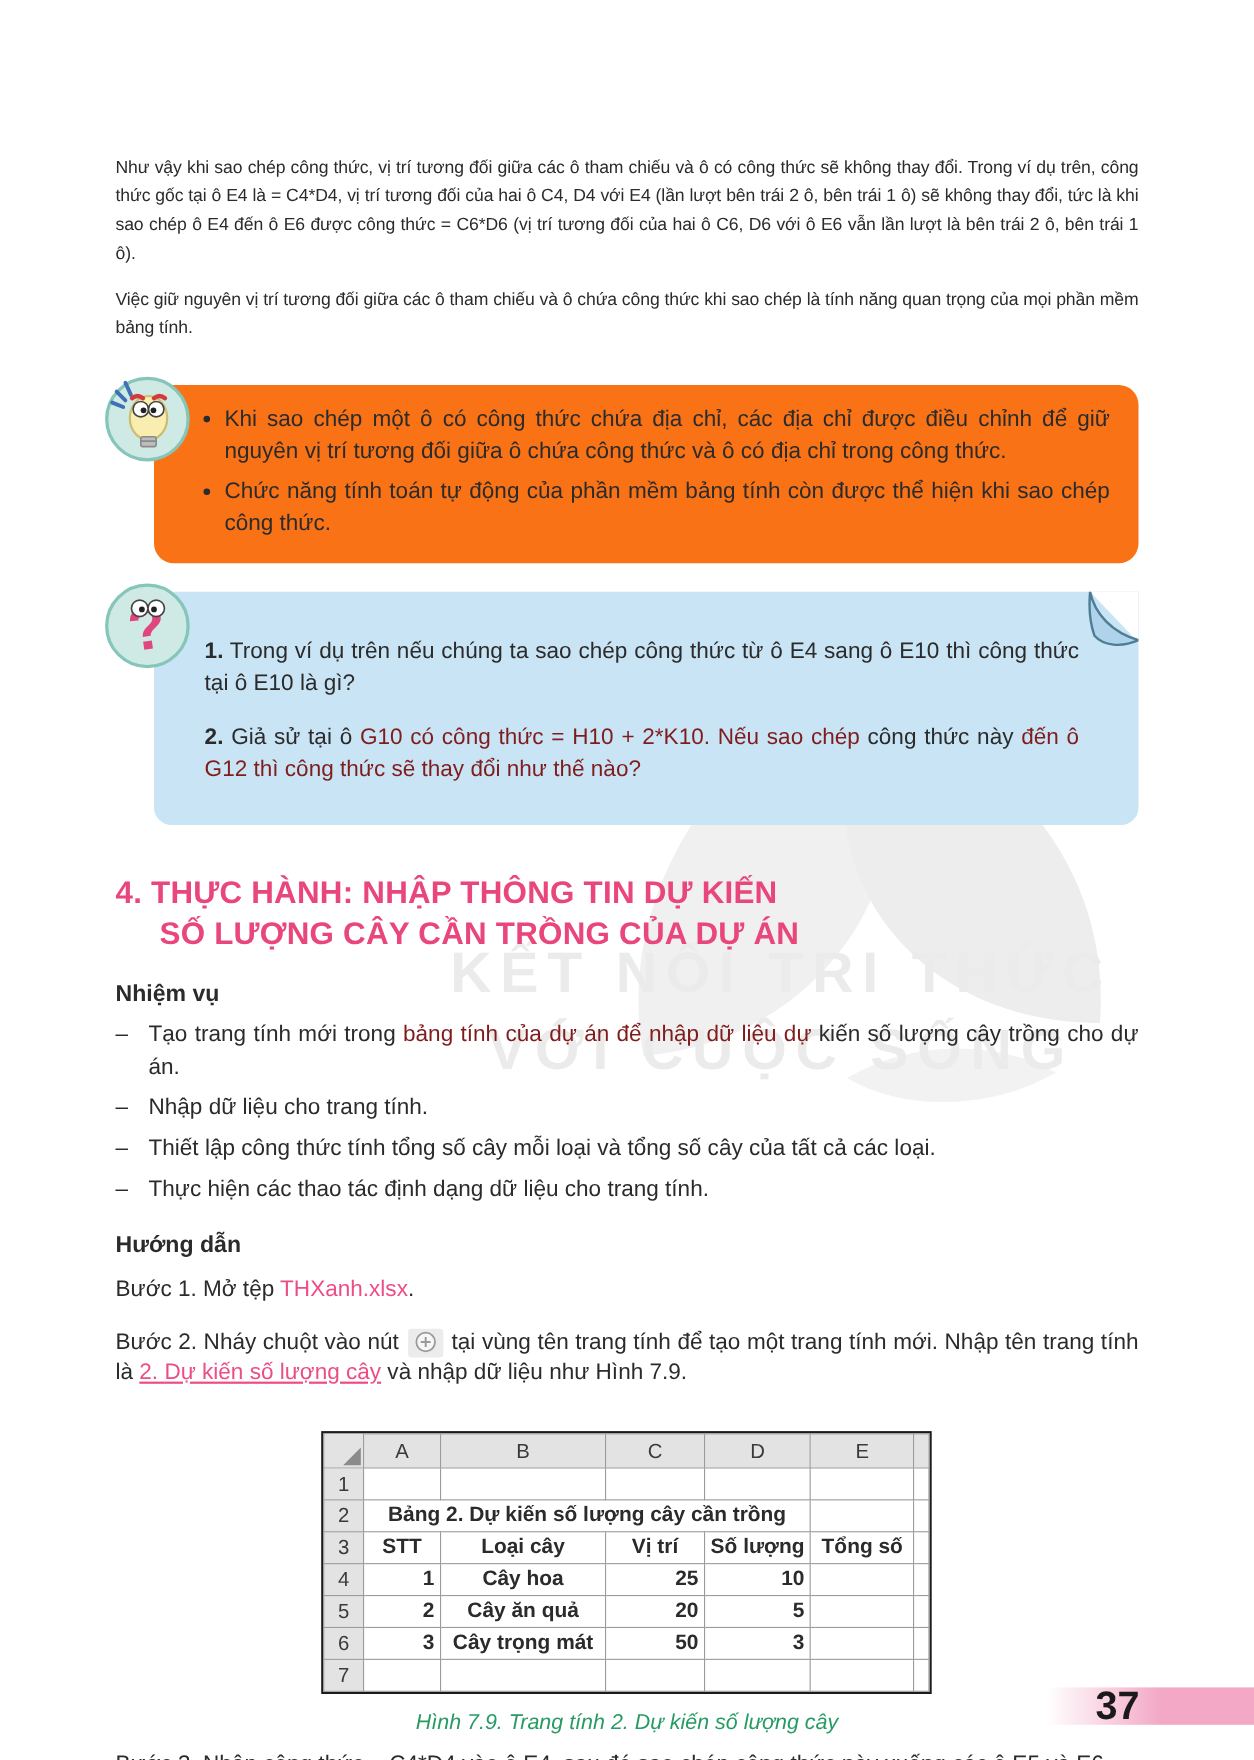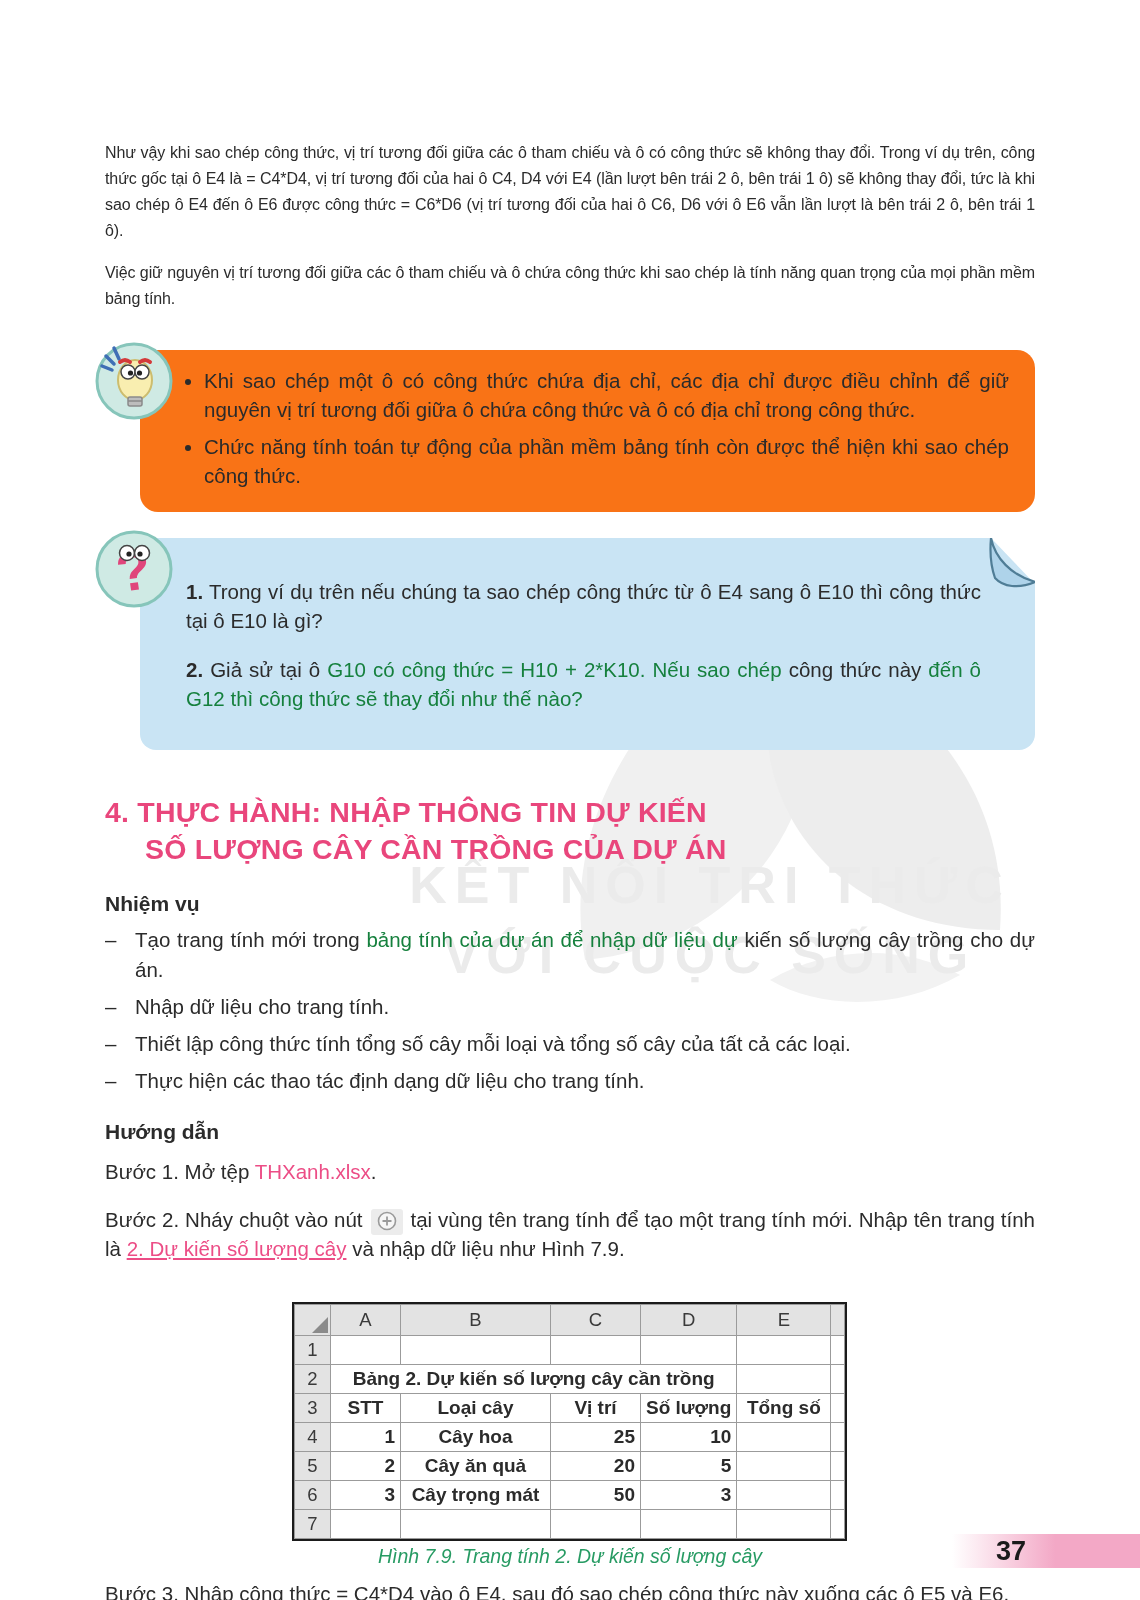--- a/index.html
+++ b/index.html
@@ -11,21 +11,21 @@
   .watermark{position:absolute;left:0;top:0;width:1140px;height:1600px;z-index:0;}
   .wm-text{position:absolute;left:350px;width:720px;text-align:center;
     font-weight:bold;color:#ebebeb;letter-spacing:8px;font-size:52px;white-space:nowrap;}
   .wm-line1{top:855px;}
   .wm-line2{top:925px;}
   
   .content{position:absolute;left:105px;top:0;width:930px;z-index:1;}
   .para{font-size:16px;line-height:26px;text-align:justify;letter-spacing:-0.1px;}
   .para + .para{margin-top:6px;}
   .spacer-top{height:124px;}
-  .muted{color:#15803d;}
+  .muted{color:#7f1d1d;}
   
   .notebox{position:relative;margin:38px 0 0 35px;background:#f97316;border-radius:18px;
     padding:16px 26px 14px 46px;}
   .notebox ul{margin:0;padding:0 0 0 18px;}
   .notebox li{font-size:20.5px;line-height:29px;text-align:justify;margin:0 0 8px 0;}
   .mascot{position:absolute;left:-48px;top:-12px;width:84px;height:84px;}
   
   .qbox{position:relative;margin:26px 0 0 35px;background:#c9e4f4;
     border-radius:16px 0 16px 16px;padding:18px 54px 16px 46px;}
   .qbox .qline{font-size:20.5px;line-height:29px;text-align:justify;}
@@ -54,26 +54,26 @@
   table.sheet td{border:1px solid #9b9b9b;overflow:hidden;white-space:nowrap;
     font-size:19px;padding:0 5px;height:28px;}
   table.sheet .hdr{background:#e3e3e3;color:#3a3a3a;text-align:center;font-size:18.5px;
     font-weight:normal;height:30px;border-color:#9b9b9b;}
   table.sheet .rn{background:#e3e3e3;color:#3a3a3a;text-align:center;font-size:18.5px;}
   table.sheet .corner{position:relative;background:#e3e3e3;}
   .corner-tri{position:absolute;right:2px;bottom:2px;width:0;height:0;
     border-left:16px solid transparent;border-bottom:16px solid #8b8b8b;}
   table.sheet .num{text-align:right;font-weight:bold;}
   table.sheet .txt{text-align:center;font-weight:bold;}
-  .caption{text-align:center;color:#279b63;font-style:italic;font-size:19.5px;}
+  .caption{margin-top:10px;text-align:center;color:#279b63;font-style:italic;font-size:19.5px;}
   
   .pagebar{position:absolute;right:0;bottom:32px;width:188px;height:34px;z-index:2;
     background:linear-gradient(to right, rgba(243,168,198,0) 0%, #f3a8c6 55%, #f3a8c6 100%);
     display:flex;align-items:center;}
-  .pagenum{font-weight:bold;font-size:27px;color:#1a1a1a;margin-left:44px;}
+  .pagenum{font-weight:bold;font-size:36px;color:#1a1a1a;margin-left:44px;}
 </style>
 </head>
 <body>
 
 <div class="watermark">
   <svg width="1140" height="1600" viewBox="0 0 1140 1600">
     <g fill="#f0f0f0">
       <path d="M760 620 C640 700 560 820 585 960 C700 950 790 870 810 760 C818 706 795 655 760 620 Z"></path>
       <path d="M800 640 C920 690 1010 790 1000 930 C880 930 790 860 770 760 C763 714 775 672 800 640 Z" fill="#ededed"></path>
       <path d="M770 980 C820 1010 900 1010 960 975 C905 945 830 945 770 980 Z" fill="#f2f2f2"></path>

